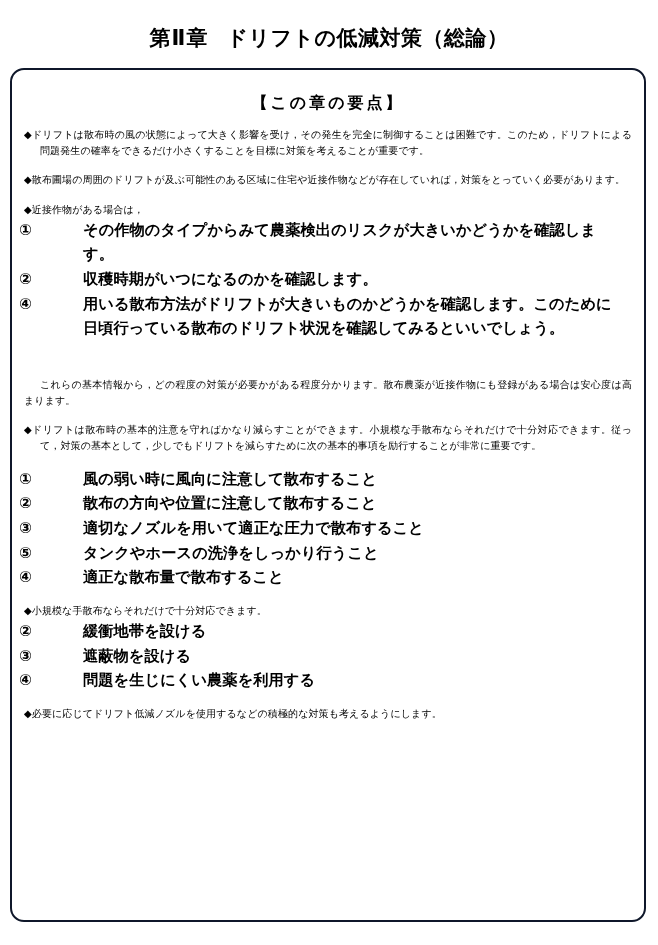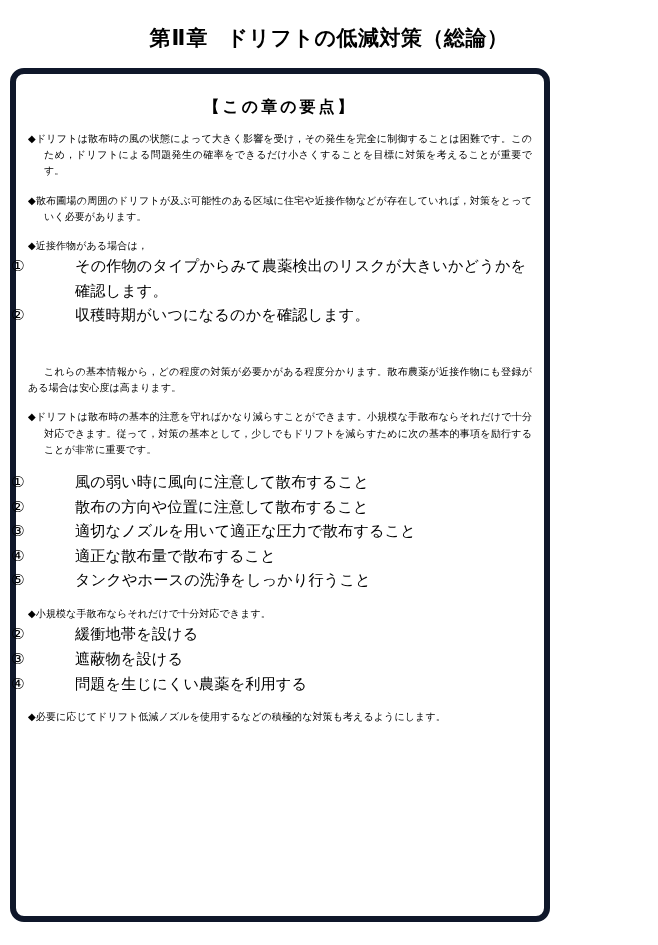--- a/index.html
+++ b/index.html
@@ -38,23 +38,23 @@
   .chapter-title .gap {
     display: inline-block;
     width: 18px;
   }
 
   
   .summary-box {
     position: absolute;
     left: 10px;
     top: 68px;
-    width: 540px;
+    width: 636px;
     height: 854px;
-    border: 6px solid #0f172a;
+    border: 2px solid #0f172a;
     border-radius: 14px;
     box-sizing: border-box;
     padding: 14px 12px 0 12px;
   }
 
   .box-heading {
     text-align: center;
     font-size: 16px;
     font-weight: bold;
     letter-spacing: 3px;
@@ -81,22 +81,23 @@
   }
   .para.nobullet {
     padding-left: 0;
     text-indent: 16px;
     text-align: justify;
     margin-top: 36px;
   }
 
   .list {
     list-style: none;
-    margin: 0;
+    margin: 12px;
     padding: 0;
+    font-weight: bold;
   }
   .list li {
     font-size: 15.2px;
     line-height: 1.62;
     padding-left: 47px;
     text-indent: -32px;
     margin: 0;
     letter-spacing: 0.1px;
   }
   .list li .marker {
@@ -125,35 +126,36 @@
         <div class="block">
           <p class="para"><span>◆</span><span>散布圃場の周囲のドリフトが及ぶ可能性のある区域に住宅や近接作物などが存在していれば，対策をとっていく必要があります。</span></p>
         </div>
         <div class="block" style="margin-bottom: 0px;">
           <p class="para"><span>◆</span><span>近接作物がある場合は，</span></p>
         </div>
         <div class="block">
           <ul class="list tight">
             <li><span class="marker">①</span><span>その作物のタイプからみて農薬検出のリスクが大きいかどうかを確認します。</span></li>
             <li><span class="marker">②</span><span>収穫時期がいつになるのかを確認します。</span></li>
+            <li><span class="marker">④</span><span>用いる散布方法がドリフトが大きいものかどうかを確認します。このために日頃行っている散布のドリフト状況を確認してみるといいでしょう。</span></li>
           </ul>
         </div>
         <div class="block">
           <p class="para nobullet">これらの基本情報から，どの程度の対策が必要かがある程度分かります。散布農薬が近接作物にも登録がある場合は安心度は高まります。</p>
         </div>
         <div class="block" style="margin-bottom: 12px;">
           <p class="para"><span>◆</span><span>ドリフトは散布時の基本的注意を守ればかなり減らすことができます。小規模な手散布ならそれだけで十分対応できます。従って，対策の基本として，少しでもドリフトを減らすために次の基本的事項を励行することが非常に重要です。</span></p>
         </div>
         <div class="block">
           <ul class="list tight">
             <li><span class="marker">①</span><span>風の弱い時に風向に注意して散布すること</span></li>
             <li><span class="marker">②</span><span>散布の方向や位置に注意して散布すること</span></li>
             <li><span class="marker">③</span><span>適切なノズルを用いて適正な圧力で散布すること</span></li>
+            <li><span class="marker">⑤</span><span>タンクやホースの洗浄をしっかり行うこと</span></li>
             <li><span class="marker">④</span><span>適正な散布量で散布すること</span></li>
-            <li><span class="marker">⑤</span><span>タンクやホースの洗浄をしっかり行うこと</span></li>
           </ul>
         </div>
         <div class="block" style="margin-bottom: 0px;">
           <p class="para"><span>◆</span><span>小規模な手散布ならそれだけで十分対応できます。</span></p>
         </div>
         <div class="block">
           <ul class="list tight">
             <li><span class="marker">②</span><span>緩衝地帯を設ける</span></li>
             <li><span class="marker">③</span><span>遮蔽物を設ける</span></li>
             <li><span class="marker">④</span><span>問題を生じにくい農薬を利用する</span></li>

